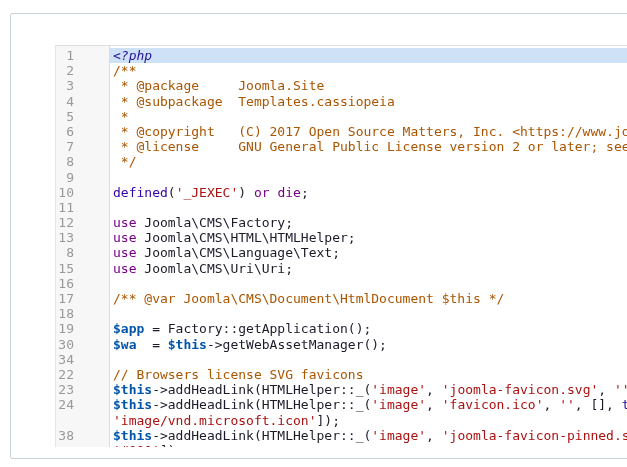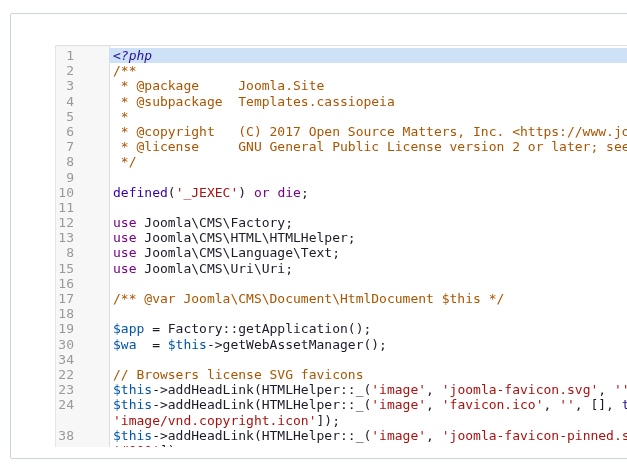--- a/index.html
+++ b/index.html
@@ -57,21 +57,21 @@
     padding-left: 4px;
     white-space: pre;
     color: var(--tok-p, #1b1b2a);
     min-width: 0;
   }
   .line.hl { background: var(--hl-bg, #cfe1f6); }
   .tok-m { color: var(--tok-m); font-style: italic; }
   .tok-c { color: var(--tok-c); }
   .tok-k { color: var(--tok-k); text-align: right; }
   .tok-s { color: var(--tok-s); }
-  .tok-v { color: var(--tok-v); }
+  .tok-v { color: var(--tok-v); font-weight: bold; }
   .tok-b { color: var(--tok-b); }
   .tok-a { color: var(--tok-a); }
   .tok-p { color: var(--tok-p); }
 </style>
 </head>
 <body>
 
 <div class="panel">
   <div class="editor">
     <div class="gutter"></div>
@@ -167,21 +167,21 @@
         <div class="row">
           <div class="ln">23</div>
           <div class="line"><span class="tok-v">$this</span><span class="tok-p">-&gt;addHeadLink(HTMLHelper::_(</span><span class="tok-s">'image'</span><span class="tok-p">, </span><span class="tok-s">'joomla-favicon.svg'</span><span class="tok-p">, </span><span class="tok-s">''</span></div>
         </div>
         <div class="row">
           <div class="ln">24</div>
           <div class="line"><span class="tok-v">$this</span><span class="tok-p">-&gt;addHeadLink(HTMLHelper::_(</span><span class="tok-s">'image'</span><span class="tok-p">, </span><span class="tok-s">'favicon.ico'</span><span class="tok-p">, </span><span class="tok-s">''</span><span class="tok-p">, [], </span><span class="tok-a">true</span></div>
         </div>
         <div class="row">
           <div class="ln"></div>
-          <div class="line"><span class="tok-s">'image/vnd.copyright.icon'</span><span class="tok-p">]);</span></div>
+          <div class="line"><span class="tok-s">'image/vnd.microsoft.icon'</span><span class="tok-p">]);</span></div>
         </div>
         <div class="row">
           <div class="ln">38</div>
           <div class="line"><span class="tok-v">$this</span><span class="tok-p">-&gt;addHeadLink(HTMLHelper::_(</span><span class="tok-s">'image'</span><span class="tok-p">, </span><span class="tok-s">'joomla-favicon-pinned.svg'</span></div>
         </div>
         <div class="row">
           <div class="ln"></div>
           <div class="line"><span class="tok-s">'#000'</span><span class="tok-p">]);</span></div>
         </div>
       </div>

